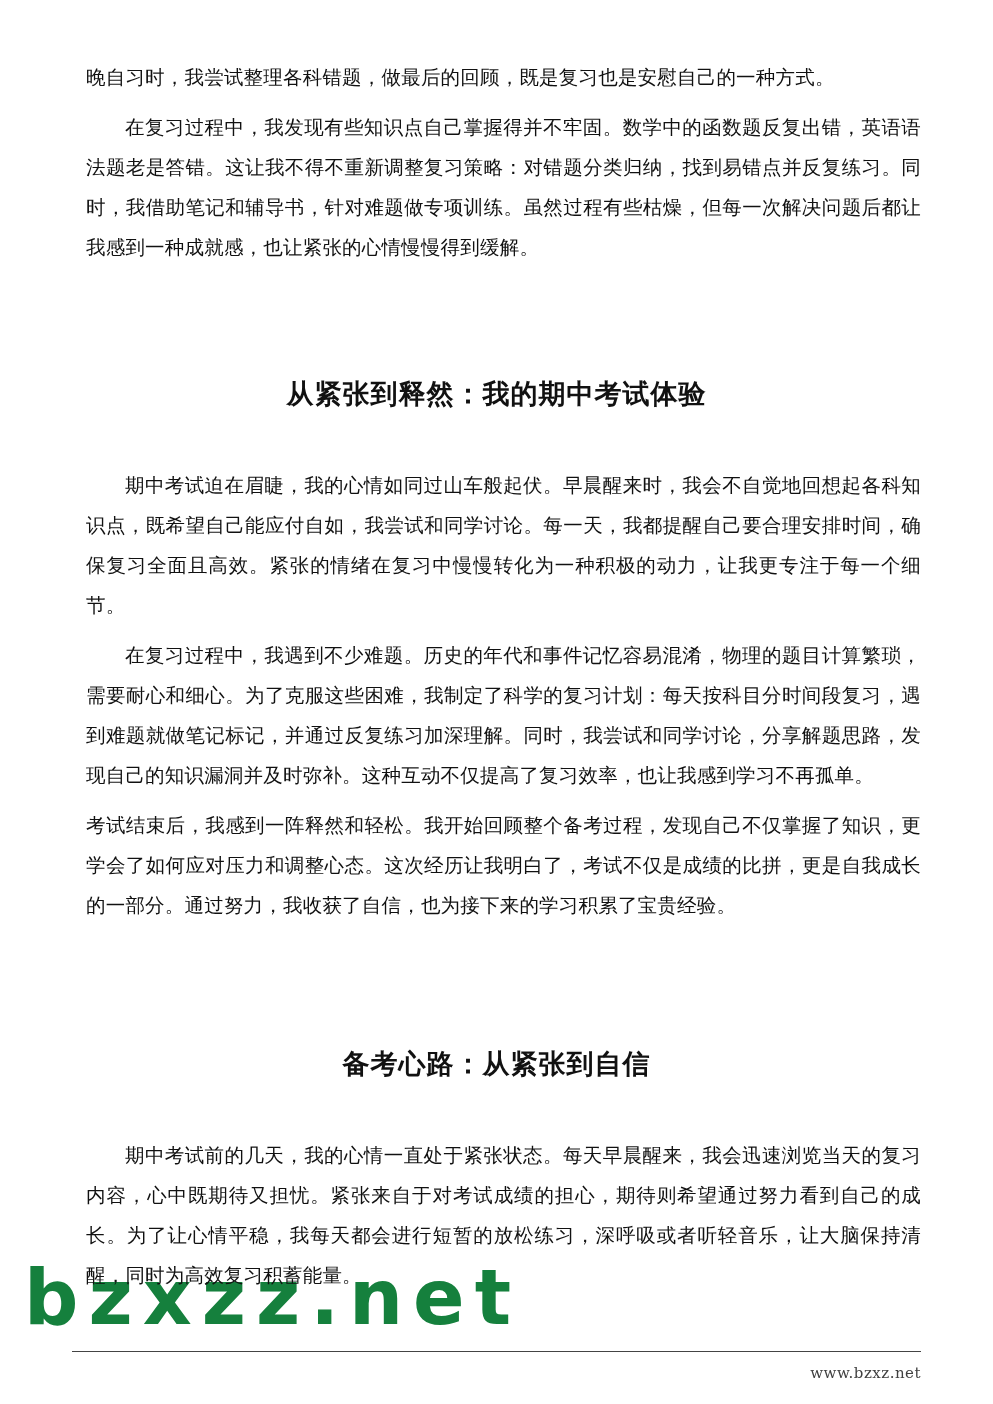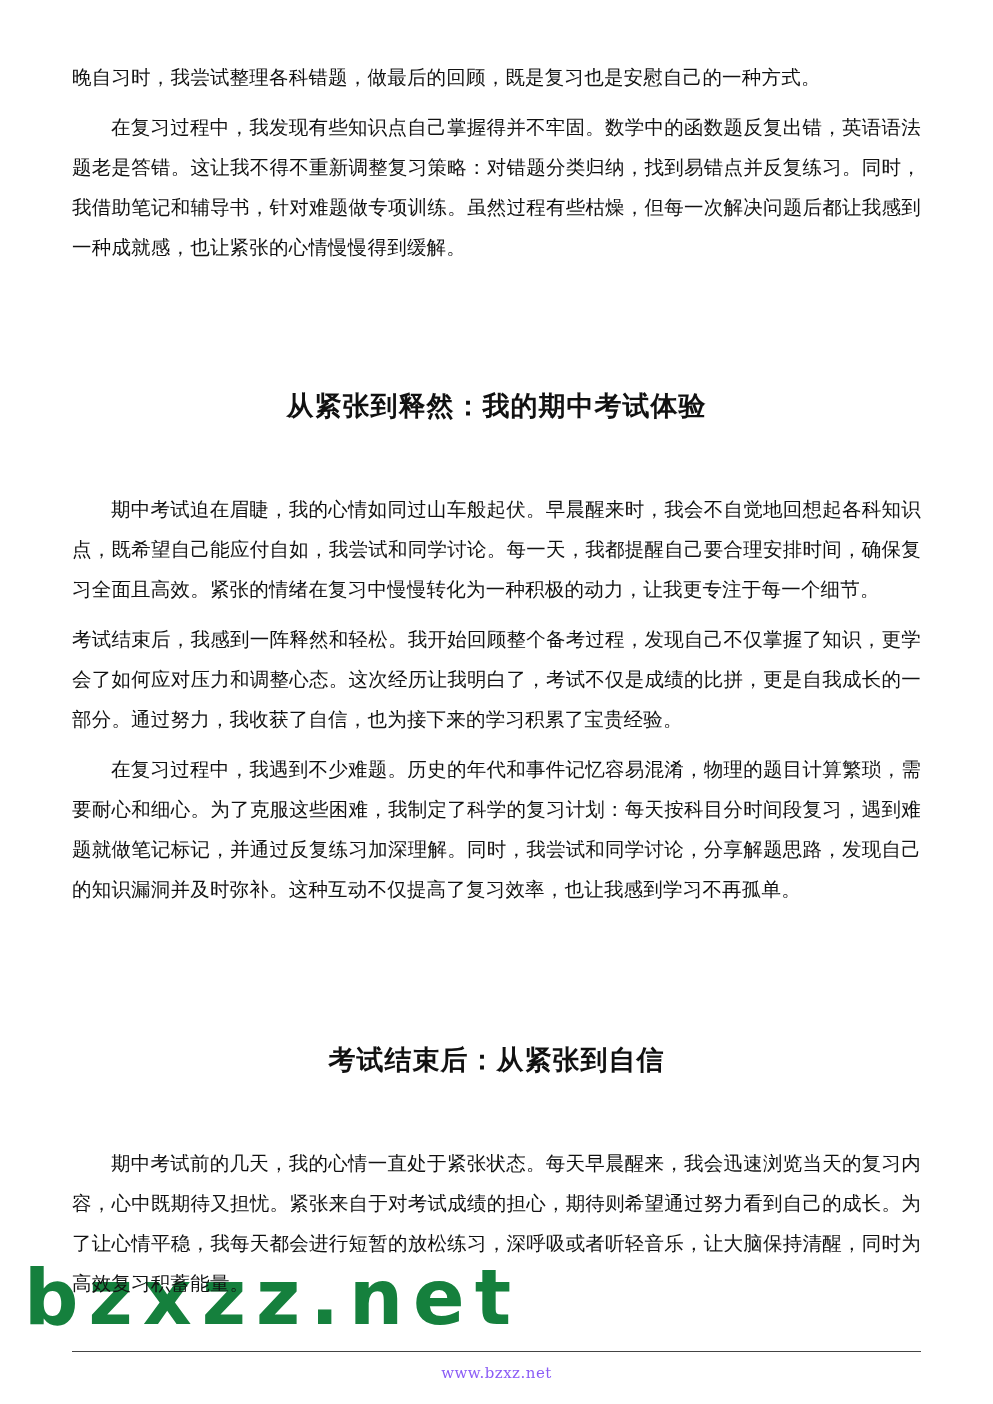--- a/index.html
+++ b/index.html
@@ -36,32 +36,32 @@
     user-select: none;
     pointer-events: none;
     z-index: 0;
     margin-left: 24px;
   }
   .content {
     position: relative;
     z-index: 1;
   }
   p.para {
-    margin: 0 0 10px 0;
+    margin: 0 0 10px 14px;
     font-size: 19.5px;
     line-height: 40px;
     text-align: justify;
     text-justify: inter-ideograph;
     letter-spacing: 0.2px;
   }
   p.indent {
     text-indent: 2em;
   }
   h2.heading {
-    margin: 12px;
+    margin: 0;
     text-align: center;
     font-size: 27px;
     font-weight: 700;
     line-height: 40px;
     letter-spacing: 1px;
     font-family: "DejaVu Serif", "Liberation Serif", serif;
   }
   .spacer-lg { height: 96px; }
   .spacer-md { height: 52px; }
   .spacer-xl { height: 108px; }
@@ -70,24 +70,24 @@
     left: 72px;
     right: 72px;
     bottom: 22px;
     z-index: 2;
   }
   .footer-rule {
     border-top: 1px solid #444444;
     margin-bottom: 12px;
   }
   .footer-text {
-    text-align: center;
+    text-align: right;
     font-family: "DejaVu Serif", "Liberation Serif", serif;
     font-size: 15px;
-    color: #8b5cf6;
+    color: #404040;
     letter-spacing: 0.5px;
   }
 </style>
 </head>
 <body>
 
 <div class="page">
 
   <div class="watermark">bzxzz.net</div>
 
@@ -99,27 +99,27 @@
 
 
     <div class="spacer-lg"></div>
 
     <h2 class="heading">从紧张到释然：我的期中考试体验</h2>
 
     <div class="spacer-md"></div>
 
     <p class="para indent">期中考试迫在眉睫，我的心情如同过山车般起伏。早晨醒来时，我会不自觉地回想起各科知识点，既希望自己能应付自如，我尝试和同学讨论。每一天，我都提醒自己要合理安排时间，确保复习全面且高效。紧张的情绪在复习中慢慢转化为一种积极的动力，让我更专注于每一个细节。</p>
 
+    <p class="para indent">在复习过程中，我遇到不少难题。历史的年代和事件记忆容易混淆，物理的题目计算繁琐，需要耐心和细心。为了克服这些困难，我制定了科学的复习计划：每天按科目分时间段复习，遇到难题就做笔记标记，并通过反复练习加深理解。同时，我尝试和同学讨论，分享解题思路，发现自己的知识漏洞并及时弥补。这种互动不仅提高了复习效率，也让我感到学习不再孤单。</p>
+
     <p class="para">考试结束后，我感到一阵释然和轻松。我开始回顾整个备考过程，发现自己不仅掌握了知识，更学会了如何应对压力和调整心态。这次经历让我明白了，考试不仅是成绩的比拼，更是自我成长的一部分。通过努力，我收获了自信，也为接下来的学习积累了宝贵经验。</p>
-
-    <p class="para indent">在复习过程中，我遇到不少难题。历史的年代和事件记忆容易混淆，物理的题目计算繁琐，需要耐心和细心。为了克服这些困难，我制定了科学的复习计划：每天按科目分时间段复习，遇到难题就做笔记标记，并通过反复练习加深理解。同时，我尝试和同学讨论，分享解题思路，发现自己的知识漏洞并及时弥补。这种互动不仅提高了复习效率，也让我感到学习不再孤单。</p>
 
     <div class="spacer-xl"></div>
 
-    <h2 class="heading">考试结束后：从紧张到自信</h2>
+    <h2 class="heading">备考心路：从紧张到自信</h2>
 
     <div class="spacer-md"></div>
 
     <p class="para indent">期中考试前的几天，我的心情一直处于紧张状态。每天早晨醒来，我会迅速浏览当天的复习内容，心中既期待又担忧。紧张来自于对考试成绩的担心，期待则希望通过努力看到自己的成长。为了让心情平稳，我每天都会进行短暂的放松练习，深呼吸或者听轻音乐，让大脑保持清醒，同时为高效复习积蓄能量。</p>
 
   </div>
 
   <div class="footer">
     <div class="footer-rule"></div>
     <div class="footer-text">www.bzxz.net</div>

